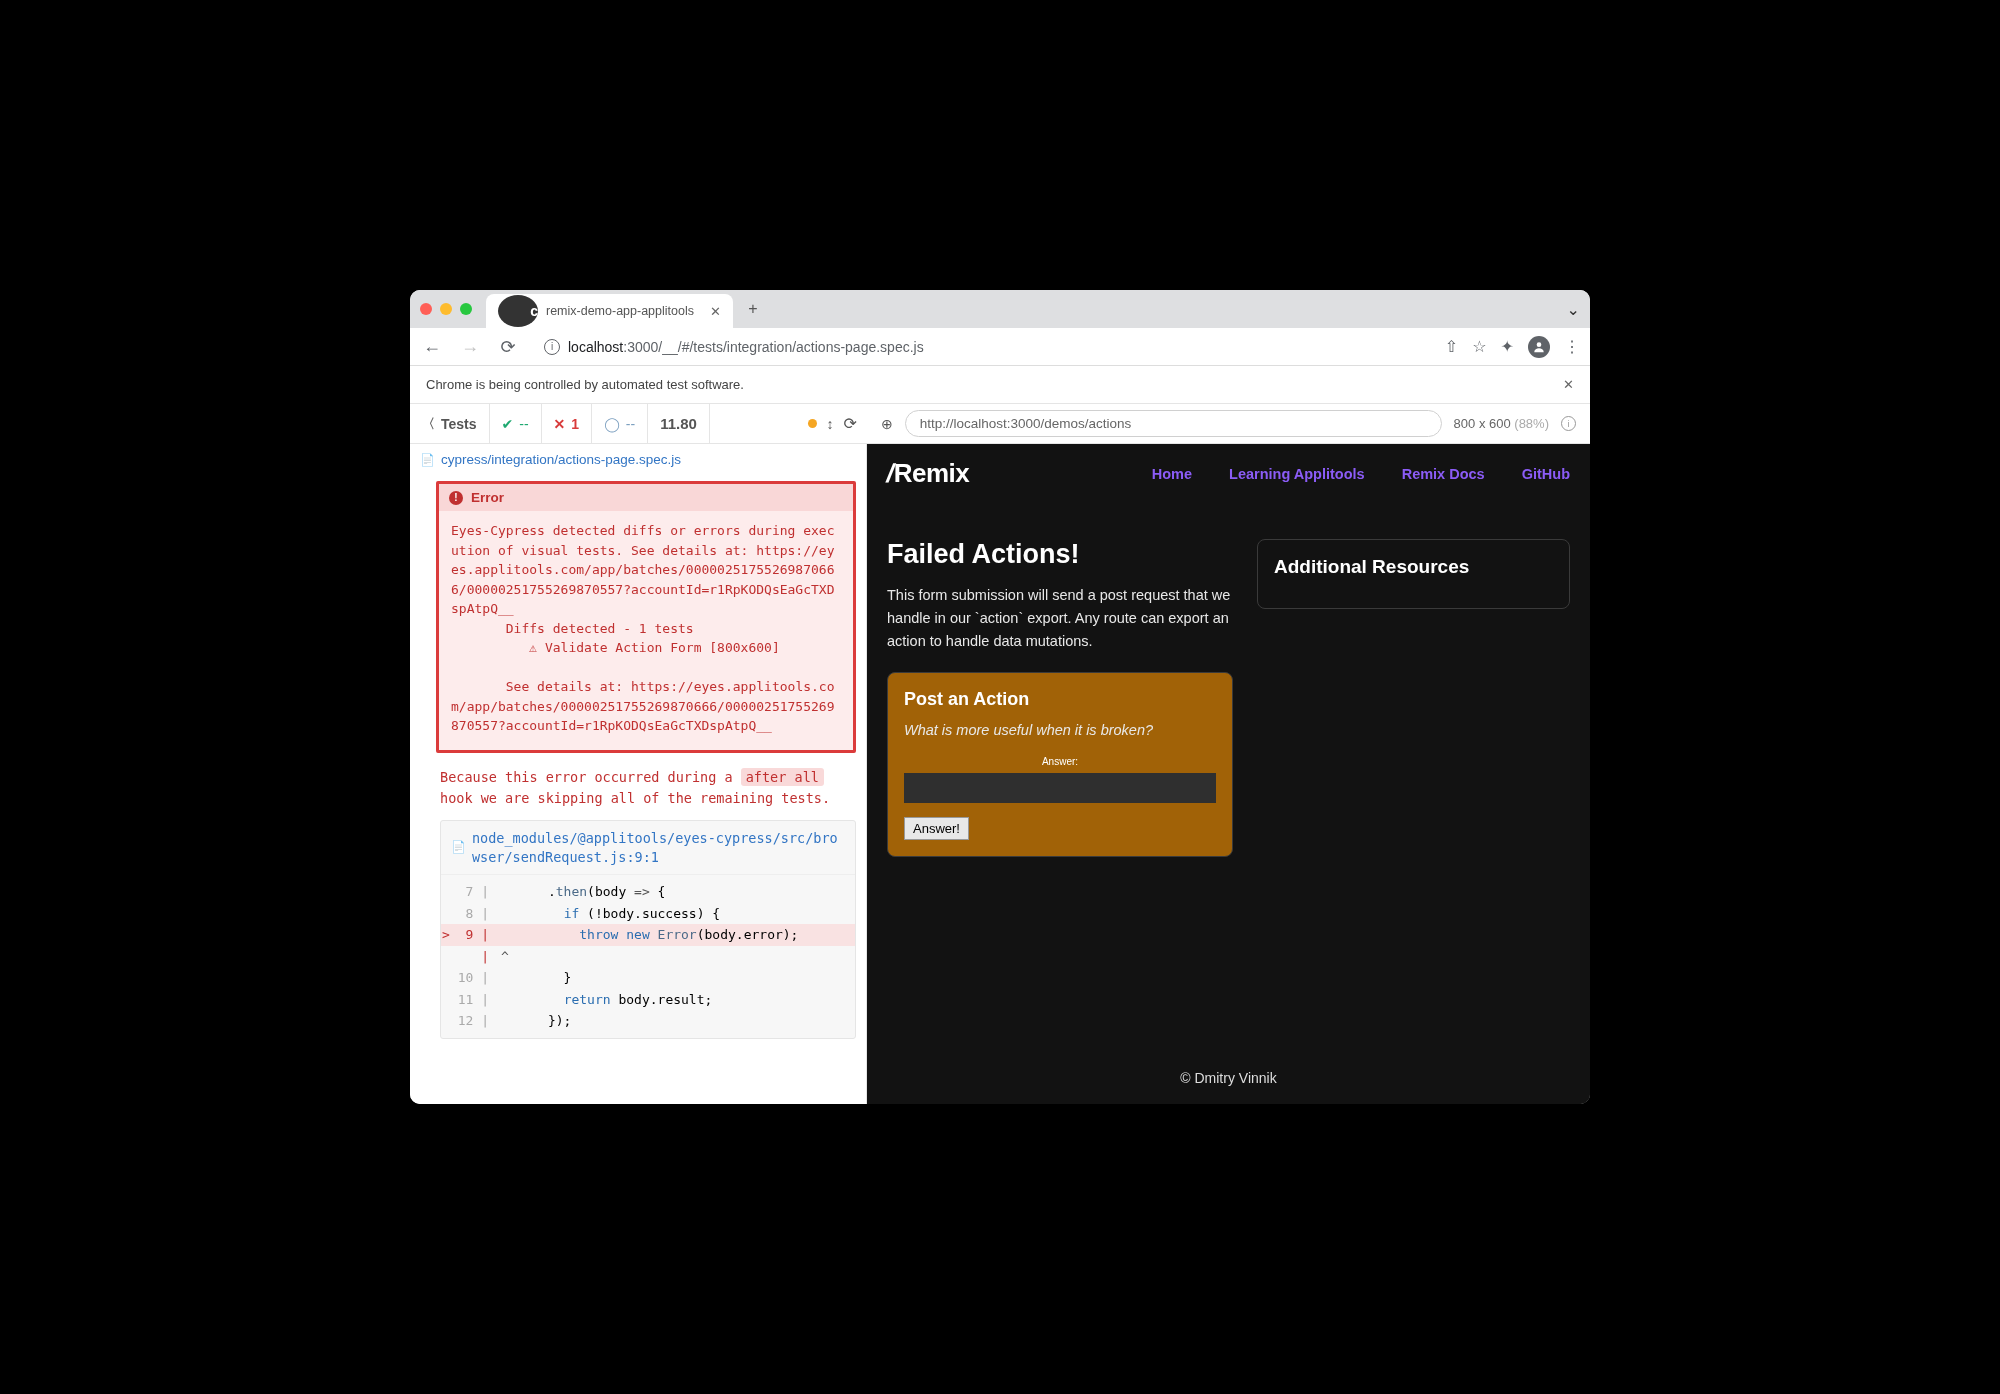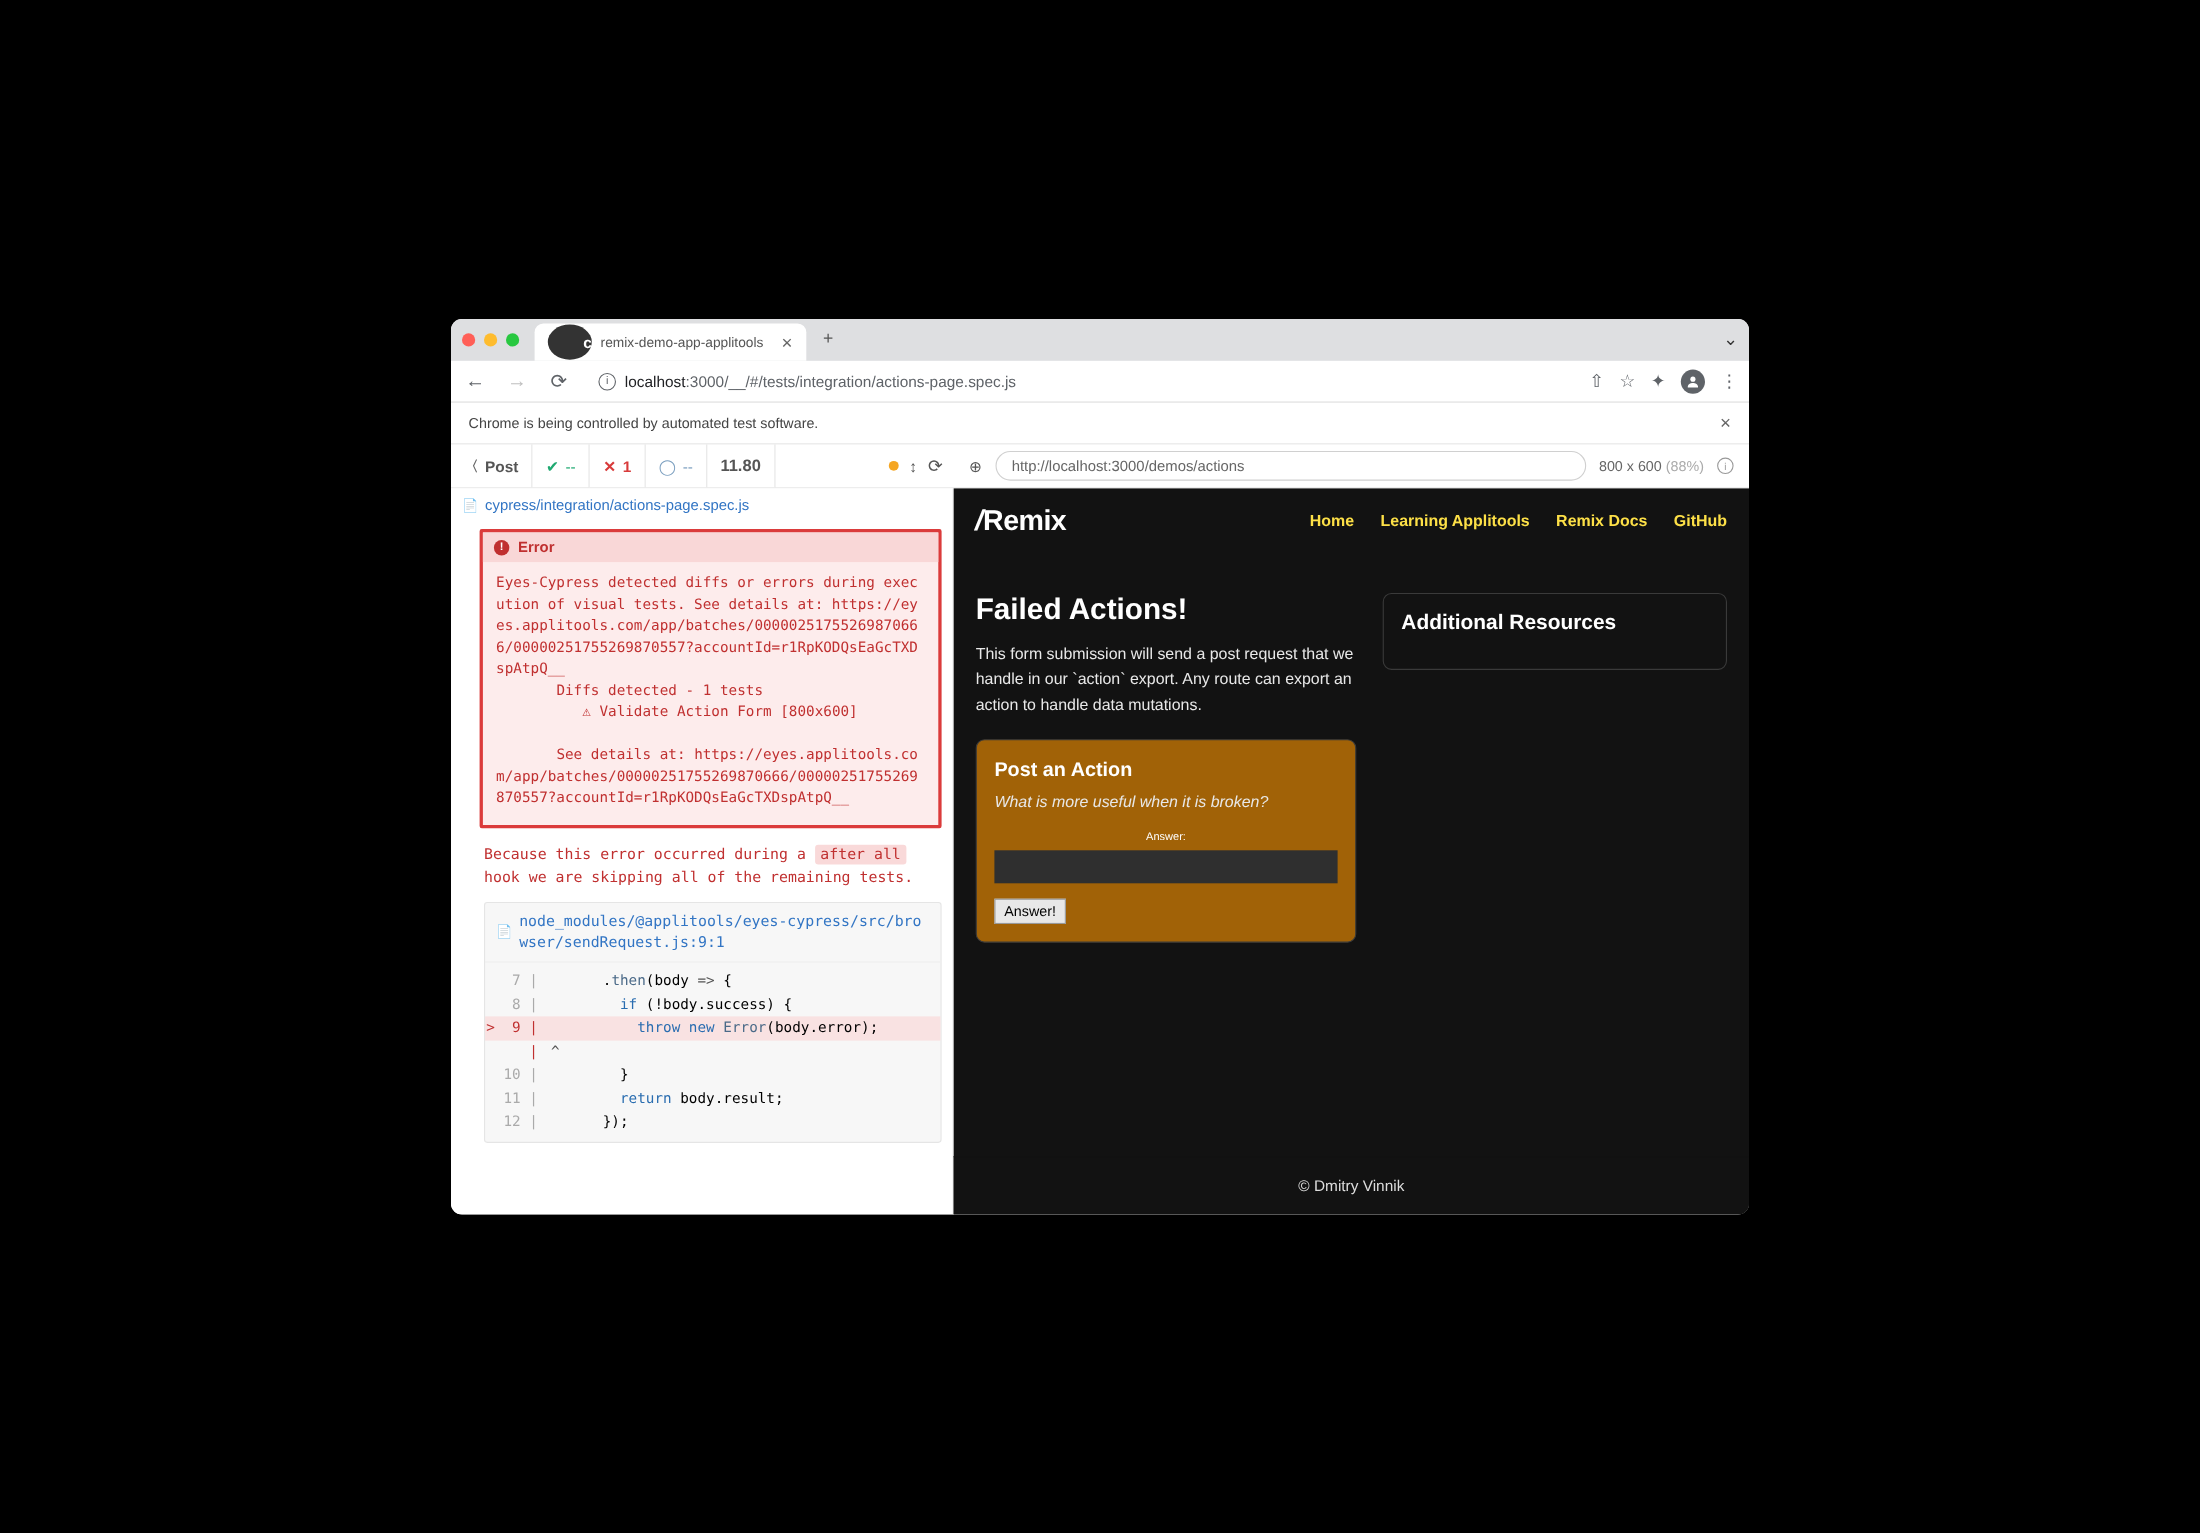--- a/index.html
+++ b/index.html
@@ -81,21 +81,21 @@
 .tok-kw { color: #2a6db0; }
 .tok-fn { color: #4b6a88; }
 .tok-punc { color: #555; }
 
 
 .aut { flex: 1; background: #121212; color: #fff; display: flex; flex-direction: column; }
 .aut-nav { display: flex; align-items: center; padding: 14px 20px; gap: 24px; }
 .aut-logo { font-size: 26px; font-weight: 800; letter-spacing: -0.5px; }
 .aut-logo .slash { display:inline-block; transform: skewX(-12deg); }
 .aut-nav-links { margin-left: auto; display: flex; gap: 24px; font-size: 14.5px; font-weight: 600; }
-.aut-nav-links a { color: #fde047; }
+.aut-nav-links a { color: #8b5cf6; margin-left: 13px; }
 .aut-body { display: flex; padding: 4px 20px 20px; gap: 24px; flex: 1; margin-top: 32px; }
 .aut-main { flex: 1.05; }
 .aut-main h1 { font-size: 27px; font-weight: 800; margin-bottom: 14px; }
 .aut-main p { font-size: 14.5px; line-height: 1.6; color: #e8e8e8; margin-bottom: 18px; }
 .aut-card { border: 1px solid #3a3a3a; border-radius: 8px; padding: 16px; background: #a16207; }
 .aut-card h3 { font-size: 18px; font-weight: 700; margin-bottom: 12px; }
 .aut-card .q { font-style: italic; font-size: 14.5px; color: #e8e8e8; margin-bottom: 18px; }
 .aut-card label { font-size: 10px; display: block; margin-bottom: 6px; text-align: center; }
 .aut-card input[type=text] { width: 100%; background: #2f2f2f; border: none; height: 30px; padding: 0 8px; color: #fff; margin-bottom: 14px; }
 .aut-card button { background: #e8e8e8; border: 1px solid #999; padding: 3px 8px; font-size: 13px; cursor: pointer; }
@@ -154,21 +154,21 @@
 
   <div class="info-bar">
     <span>Chrome is being controlled by automated test software.</span>
     <span class="close-x">✕</span>
   </div>
 
   <div class="cy-header">
     <div class="cy-left">
       <div class="cy-hdr-item tests">
         <span class="chev-l">〈</span>
-        <span>Post</span>
+        <span>Tests</span>
       </div>
       <div class="cy-hdr-item">
         <span class="pass">✔</span>
         <span class="pass">--</span>
       </div>
       <div class="cy-hdr-item">
         <span class="fail">✕</span>
         <span class="fail">1</span>
       </div>
       <div class="cy-hdr-item">

